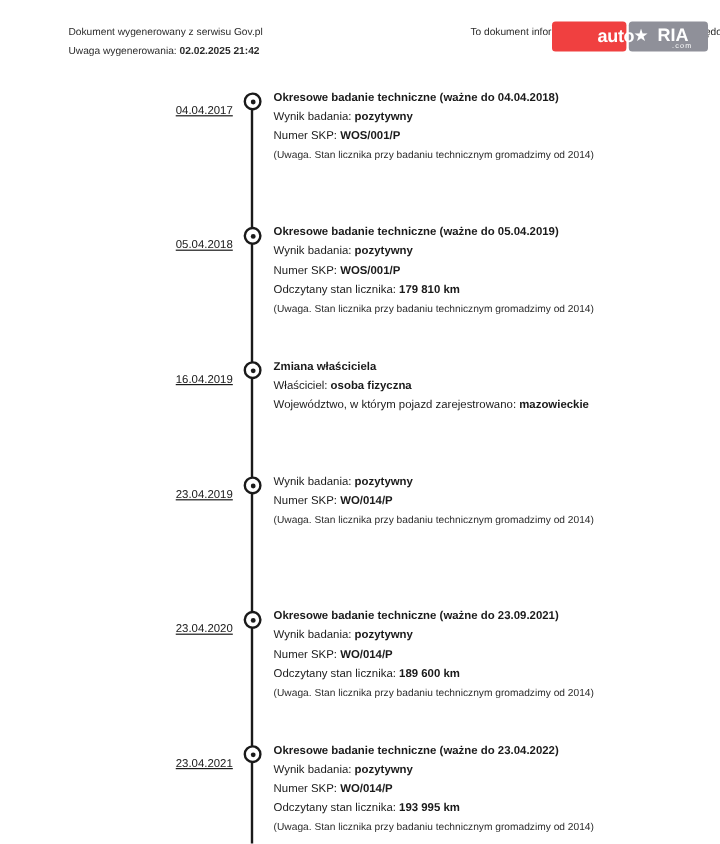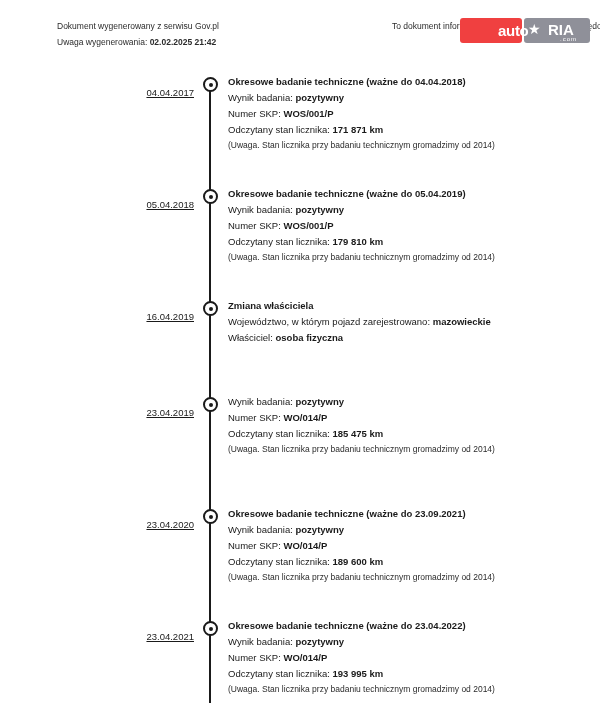--- a/index.html
+++ b/index.html
@@ -224,24 +224,20 @@
     <div class="event-body">
       <div class="event-title">Okresowe badanie techniczne (ważne do 04.04.2018)</div>
       <div class="event-line">
         <span>Wynik badania:</span>
         <b>pozytywny</b>
       </div>
       <div class="event-line">
         <span>Numer SKP:</span>
         <b>WOS/001/P</b>
       </div>
-      <div class="event-line">
-        <span>Odczytany stan licznika:</span>
-        <b>171 871 km</b>
-      </div>
       <div class="event-note">(Uwaga. Stan licznika przy badaniu technicznym gromadzimy od 2014)</div>
     </div>
   </div>
 
   <div class="event" style="height:112px">
     <div class="event-date">05.04.2018</div>
     <div class="event-dot"></div>
     <div class="event-body">
       <div class="event-title">Okresowe badanie techniczne (ważne do 05.04.2019)</div>
       <div class="event-line">
@@ -259,45 +255,41 @@
       <div class="event-note">(Uwaga. Stan licznika przy badaniu technicznym gromadzimy od 2014)</div>
     </div>
   </div>
 
   <div class="event" style="height:72px">
     <div class="event-date">16.04.2019</div>
     <div class="event-dot"></div>
     <div class="event-body">
       <div class="event-title">Zmiana właściciela</div>
       <div class="event-line">
+        <span>Właściciel:</span>
+        <b>osoba fizyczna</b>
+      </div>
+      <div class="event-line">
         <span>Województwo, w którym pojazd zarejestrowano:</span>
         <b>mazowieckie</b>
       </div>
-      <div class="event-line">
-        <span>Właściciel:</span>
-        <b>osoba fizyczna</b>
-      </div>
     </div>
   </div>
 
   <div class="event" style="height:112px">
     <div class="event-date">23.04.2019</div>
     <div class="event-dot"></div>
     <div class="event-body">
       <div class="event-line">
         <span>Wynik badania:</span>
         <b>pozytywny</b>
       </div>
       <div class="event-line">
         <span>Numer SKP:</span>
         <b>WO/014/P</b>
-      </div>
-      <div class="event-line">
-        <span>Odczytany stan licznika:</span>
-        <b>185 475 km</b>
       </div>
       <div class="event-note">(Uwaga. Stan licznika przy badaniu technicznym gromadzimy od 2014)</div>
     </div>
   </div>
 
   <div class="event" style="height:112px">
     <div class="event-date">23.04.2020</div>
     <div class="event-dot"></div>
     <div class="event-body">
       <div class="event-title">Okresowe badanie techniczne (ważne do 23.09.2021)</div>

